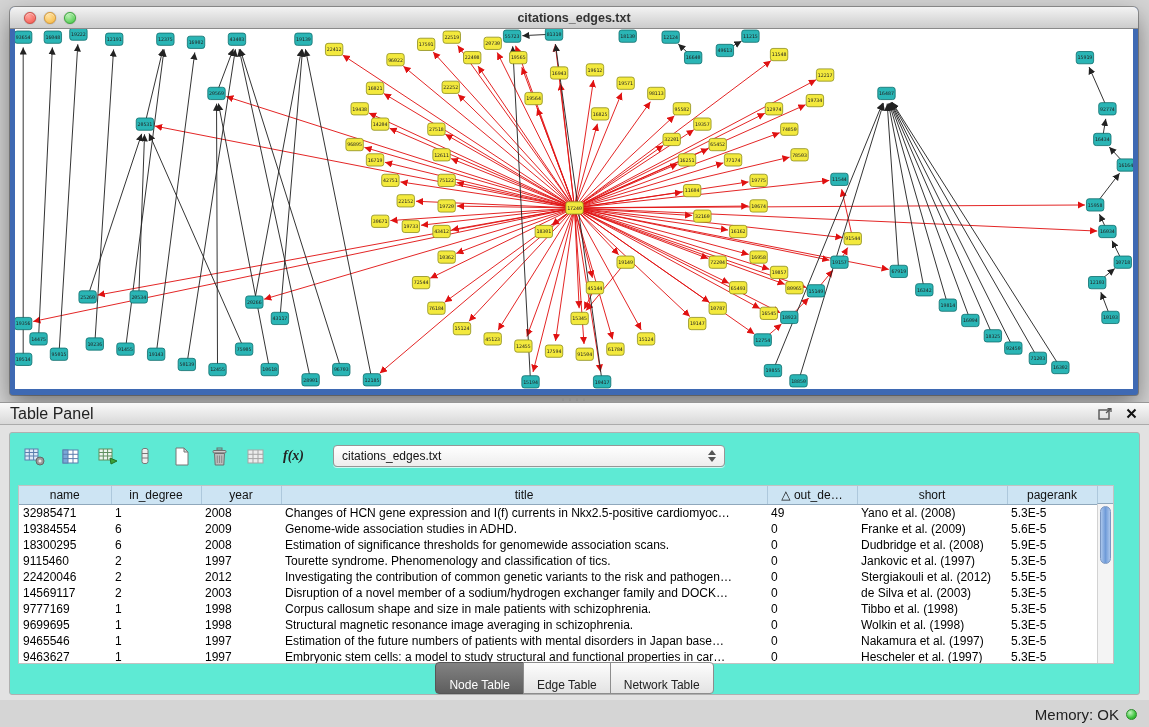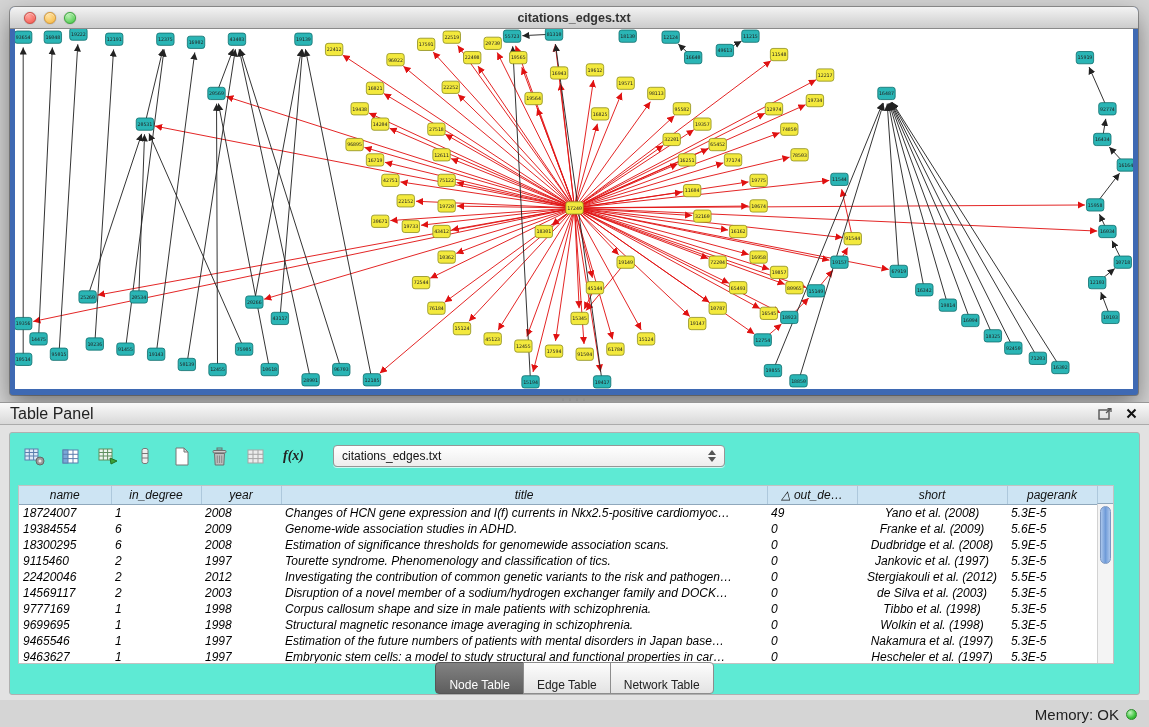--- a/index.html
+++ b/index.html
@@ -45,26 +45,26 @@
     background:linear-gradient(#ffffff,#ededed);display:flex;align-items:center;padding:0 8px;
     font-size:12px;color:#111;box-shadow:0 1px 0 rgba(255,255,255,.7);}
   .dd-text{flex:1;white-space:nowrap;overflow:hidden;}
   .dd-arrows{display:flex;flex-direction:column;gap:2px;align-items:center;}
   .dd-arrows i{display:block;width:0;height:0;border-left:4px solid transparent;border-right:4px solid transparent;}
   .dd-arrows i.up{border-bottom:5px solid #555;}
   .dd-arrows i.dn{border-top:5px solid #555;}
 
   .table-wrap{position:absolute;top:52px;left:8px;width:1096px;bottom:30px;background:#fff;
     border:1px solid #c2c2c2;overflow:hidden;}
-  table.node-table{border-collapse:collapse;table-layout:fixed;width:1078px;font-style:italic;}
+  table.node-table{border-collapse:collapse;table-layout:fixed;width:1078px;}
   .node-table th{height:18px;background:#cde4f3;border-right:1px solid #adc8dc;border-bottom:1px solid #8fa8bc;
     font-size:12px;font-weight:normal;color:#111;padding:0 4px;white-space:nowrap;overflow:hidden;text-align:center;}
   .node-table td{height:16px;line-height:16px;padding:0 4px;font-size:12px;color:#000;
     white-space:nowrap;overflow:hidden;}
-  .node-table td.col5{text-align:center;}
+  .node-table td.col5{}
   .col0{width:92px;}.col1{width:90px;}.col2{width:80px;}.col3{width:486px;}
   .col4{width:90px;}.col5{width:150px;}.col6{width:90px;}
   .header-corner{position:absolute;top:0;right:0;width:16px;height:18px;background:#cde4f3;
     border-left:1px solid #adc8dc;border-bottom:1px solid #8fa8bc;}
   .v-scrollbar{position:absolute;top:18px;right:0;width:16px;bottom:0;background:#f4f4f4;border-left:1px solid #d2d2d2;}
   .v-thumb{position:absolute;top:2px;left:2px;width:11px;height:58px;border-radius:6px;
     background:linear-gradient(90deg,#aac6ec,#6f9bd8 50%,#aac6ec);border:1px solid #7a97c2;}
 
   .tabs-strip{position:absolute;left:0;right:0;bottom:4px;height:24px;display:flex;justify-content:center;align-items:center;}
   .tab{height:21px;padding:15px 13px;font-size:12px;font-family:"Liberation Sans",sans-serif;
@@ -855,21 +855,21 @@
               <th class="col1">in_degree</th>
               <th class="col2">year</th>
               <th class="col3">title</th>
               <th class="col4">△ out_de…</th>
               <th class="col5">short</th>
               <th class="col6">pagerank</th>
             </tr>
           </thead>
         <tbody>
             <tr>
-              <td class="col0">18724007</td>
+              <td class="col0">32985471</td>
               <td class="col1">1</td>
               <td class="col2">2008</td>
               <td class="col3">Changes of HCN gene expression and I(f) currents in Nkx2.5-positive cardiomyoc…</td>
               <td class="col4">49</td>
               <td class="col5">Yano et al. (2008)</td>
               <td class="col6">5.3E-5</td>
             </tr>
             <tr>
               <td class="col0">19384554</td>
               <td class="col1">6</td>

